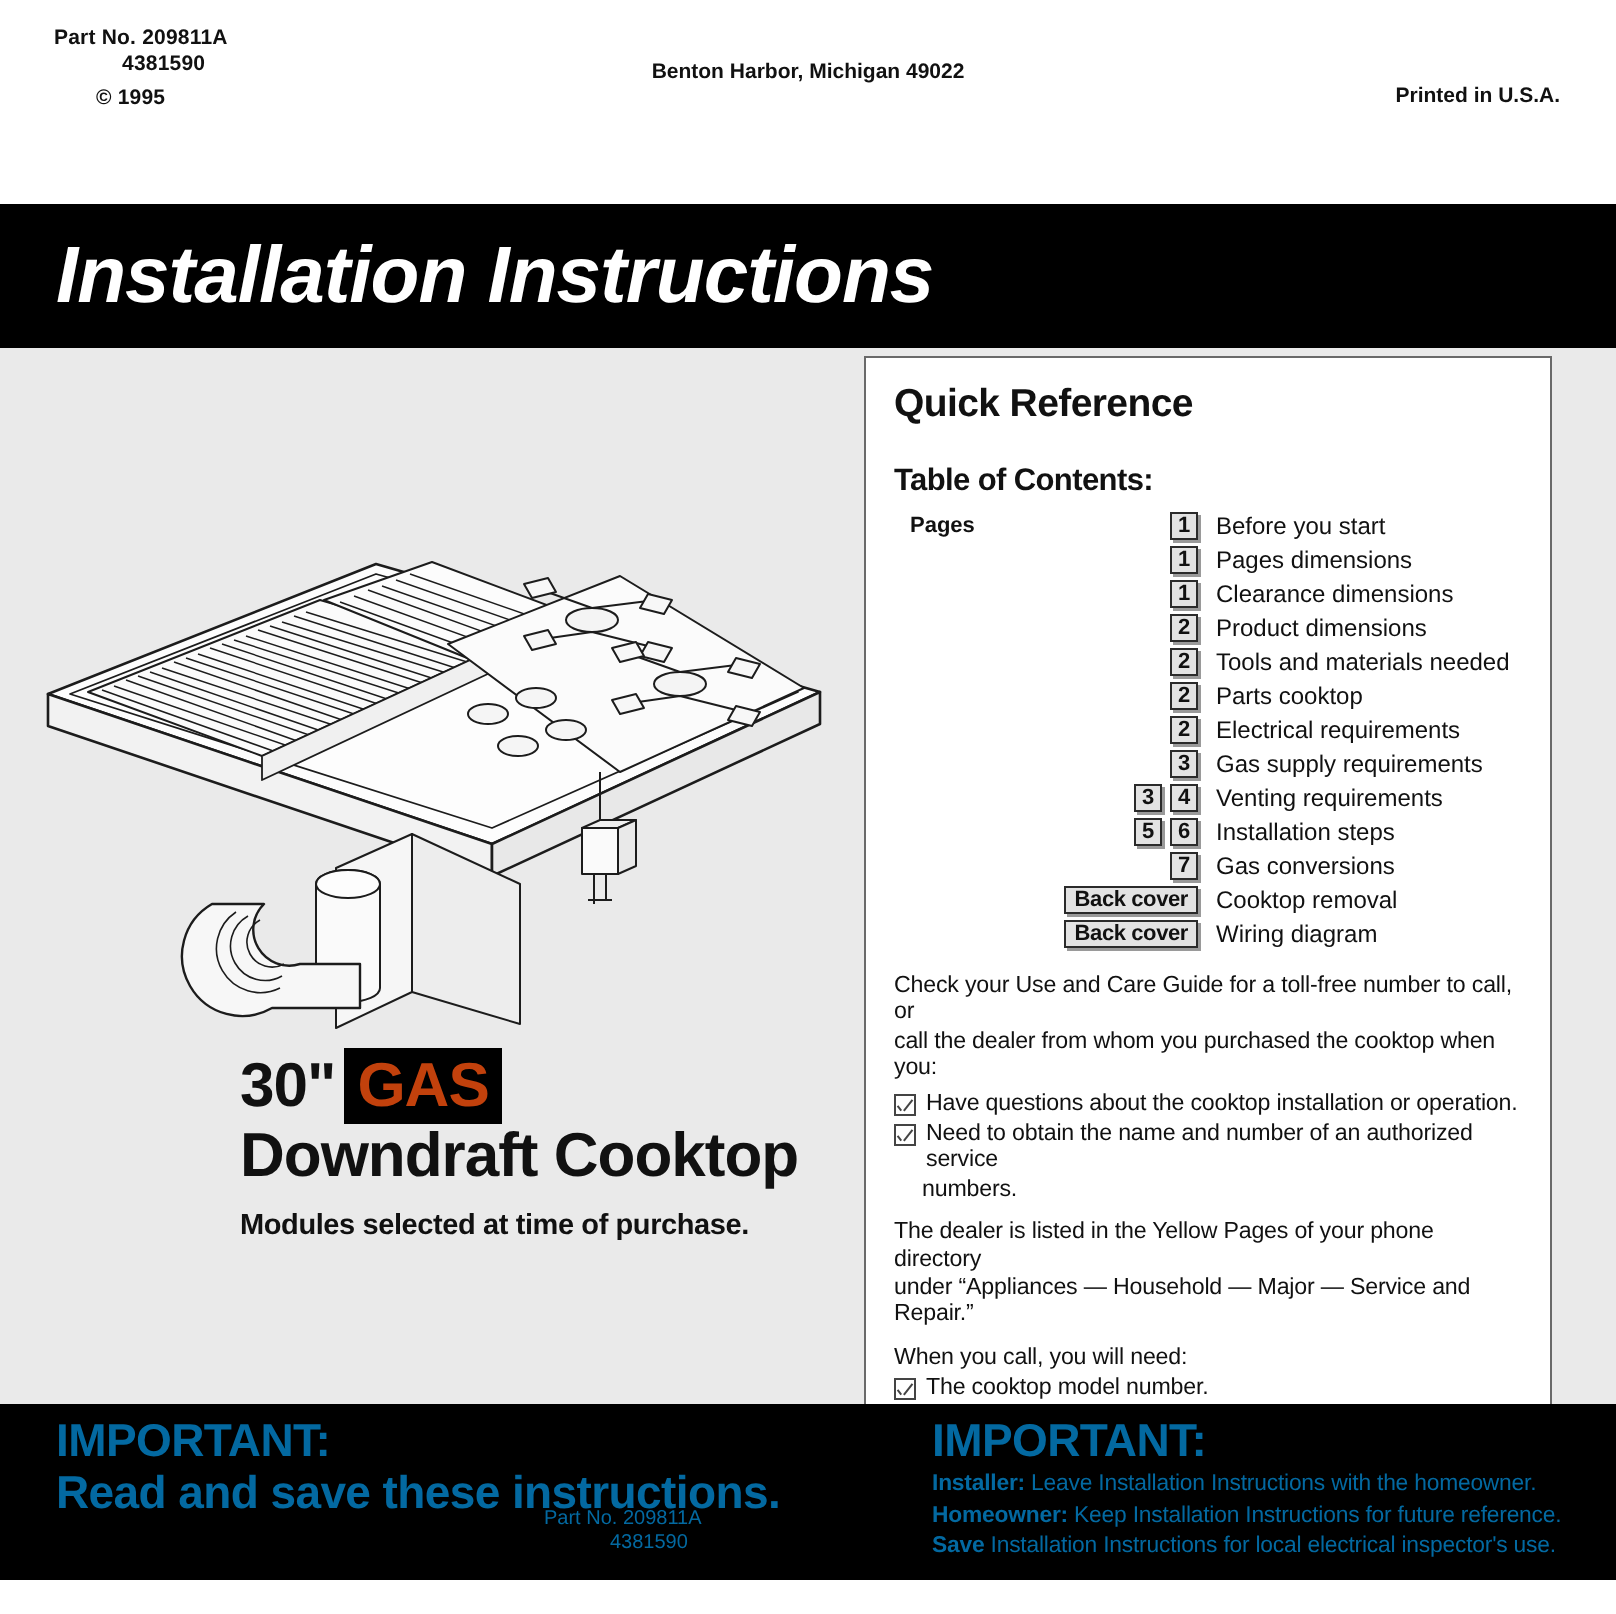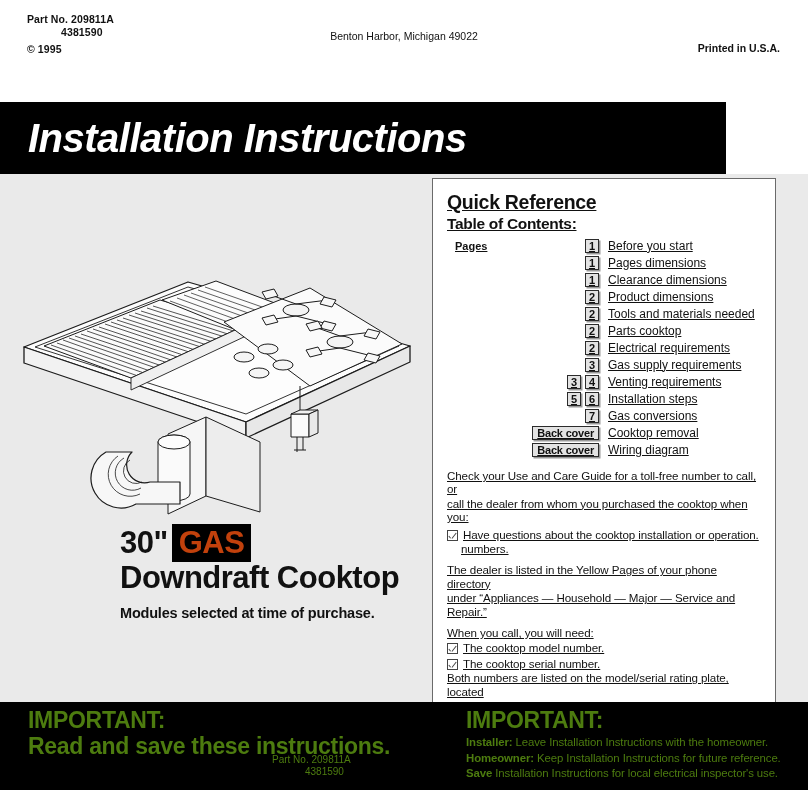--- a/index.html
+++ b/index.html
@@ -25,41 +25,41 @@
   }
   .part-block {
     position: absolute;
     left: 27px; top: 13px;
     font-size: 10.5px;
     line-height: 13px;
     font-weight: 600;
     letter-spacing: 0.1px;
   }
   .part-block .row2 { padding-left: 34px; }
-  .part-block .row3 { margin-top: 4px; }
+  .part-block .row3 { margin-top: 4px; margin-left: 21px; }
   .city-line {
     position: absolute;
     left: 0; top: 30px;
     width: 808px;
     text-align: center;
     font-size: 10.5px;
-    font-weight: 400;
+    font-weight: 700;
   }
   .printed-line {
     position: absolute;
     right: 28px; top: 42px;
     font-size: 10.5px;
     font-weight: 600;
   }
 
   
   .title-banner {
     position: absolute;
     left: 0; top: 102px;
-    width: 726px; height: 72px;
+    width: 808px; height: 72px;
     background: #000000;
   }
   .title-banner .title-text {
     position: absolute;
     left: 28px; top: 14px;
     color: #ffffff;
     font-size: 40px;
     font-weight: bold;
     font-style: italic;
     letter-spacing: -0.5px;
@@ -111,32 +111,31 @@
   }
 
   
   .qr-panel {
     position: absolute;
     left: 432px; top: 4px;
     width: 344px; height: 592px;
     background: #ffffff;
     border: 1px solid #6a6a6a;
     box-sizing: border-box;
-    text-decoration: underline;
   }
   .qr-inner { padding: 12px 14px 0 14px; }
   .qr-title {
     font-size: 19.5px;
     font-weight: bold;
     letter-spacing: -0.3px;
   }
   .qr-subtitle {
     font-size: 15.5px;
     font-weight: bold;
-    margin-top: 1px;
+    margin-top: 18px;
     letter-spacing: -0.3px;
   }
 
   .toc { margin-top: 4px; }
   .toc-row {
     display: flex;
     align-items: center;
     height: 17px;
   }
   .toc-pageslabel {
@@ -230,21 +229,21 @@
     font-size: 11.6px;
     font-weight: 600;
   }
 
   
   .bottom-bar {
     position: absolute;
     left: 0; top: 702px;
     width: 808px; height: 88px;
     background: #000000;
-    color: #4d7c0f;
+    color: #0369a1;
   }
   .bb-left {
     position: absolute;
     left: 28px; top: 6px;
     width: 420px;
   }
   .bb-imp {
     font-size: 23px;
     font-weight: bold;
     line-height: 25px;
@@ -521,20 +520,24 @@
       </div>
 
       <div class="qr-help">
         <div class="help-para">Check your Use and Care Guide for a toll-free number to call, or</div>
         <div class="help-para">call the dealer from whom you purchased the cooktop when you:</div>
 
         <div class="check-row">
           <span class="chk"></span>
           <span class="check-text">Have questions about the cooktop installation or operation.</span>
         </div>
+        <div class="check-row tight">
+          <span class="chk"></span>
+          <span class="check-text">Need to obtain the name and number of an authorized service</span>
+        </div>
         <div class="help-para indent-line">numbers.</div>
 
         <div class="help-para gap">The dealer is listed in the Yellow Pages of your phone directory</div>
         <div class="help-para">under “Appliances — Household — Major — Service and Repair.”</div>
 
         <div class="help-para gap">When you call, you will need:</div>
         <div class="check-row tight">
           <span class="chk"></span>
           <span class="check-text">The cooktop model number.</span>
         </div>

